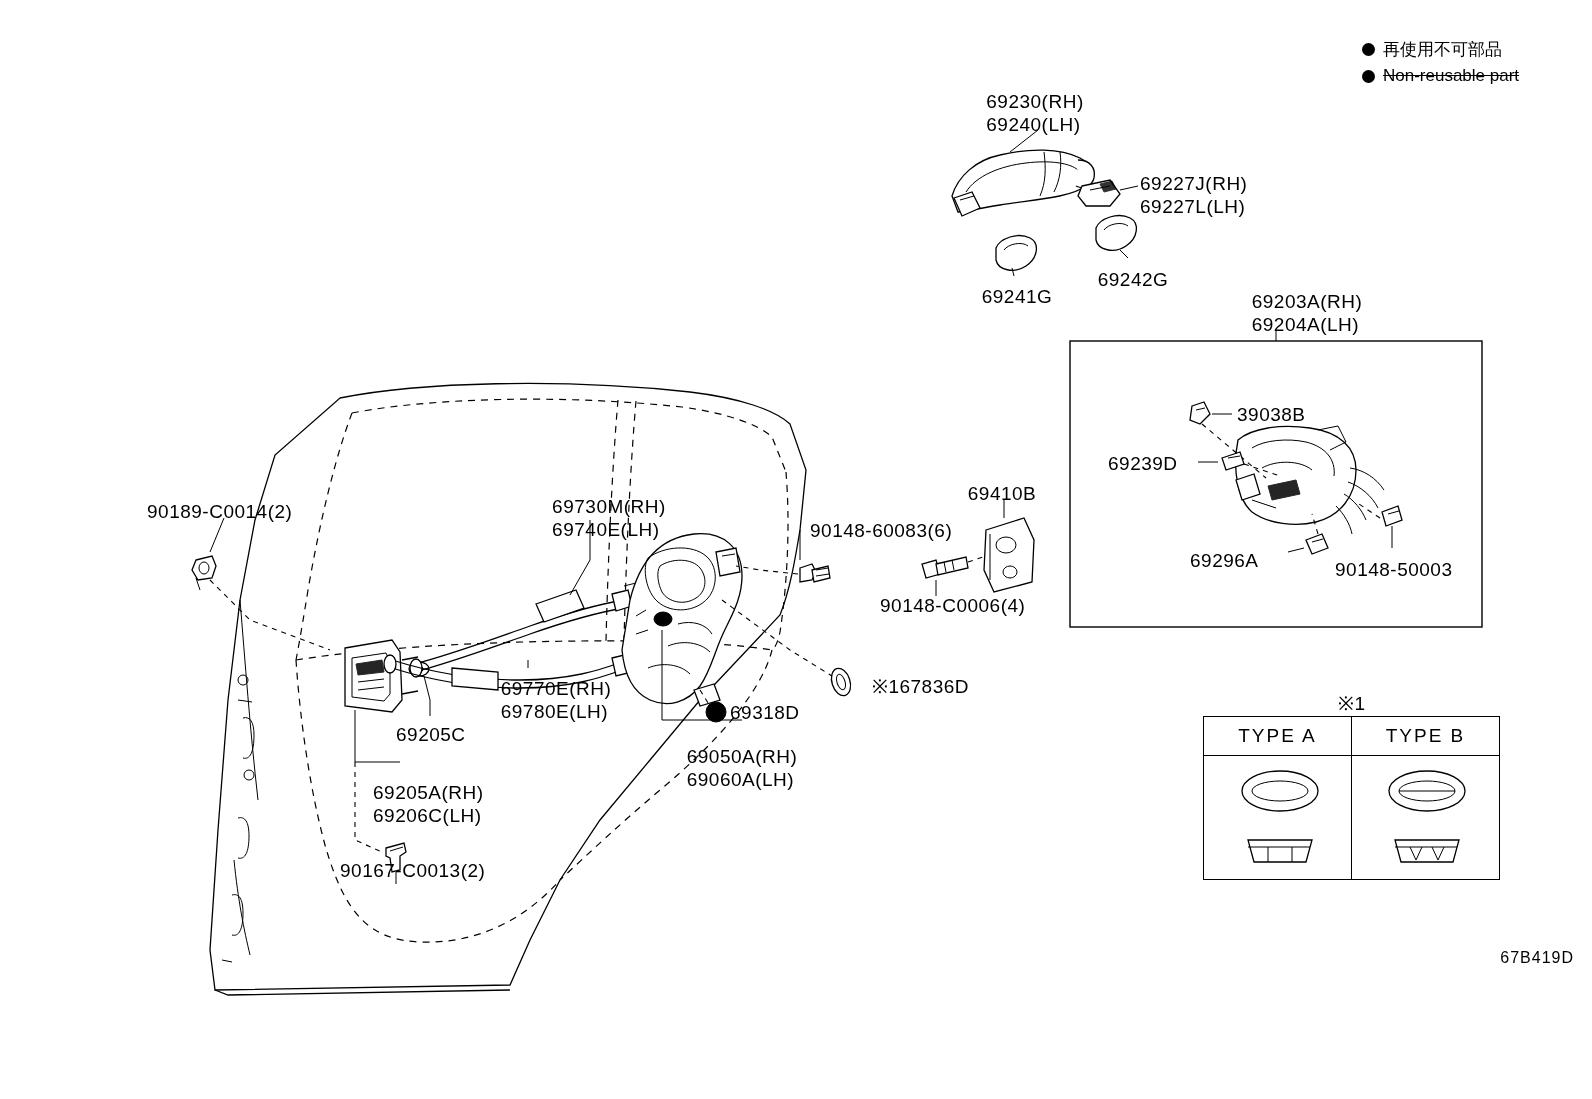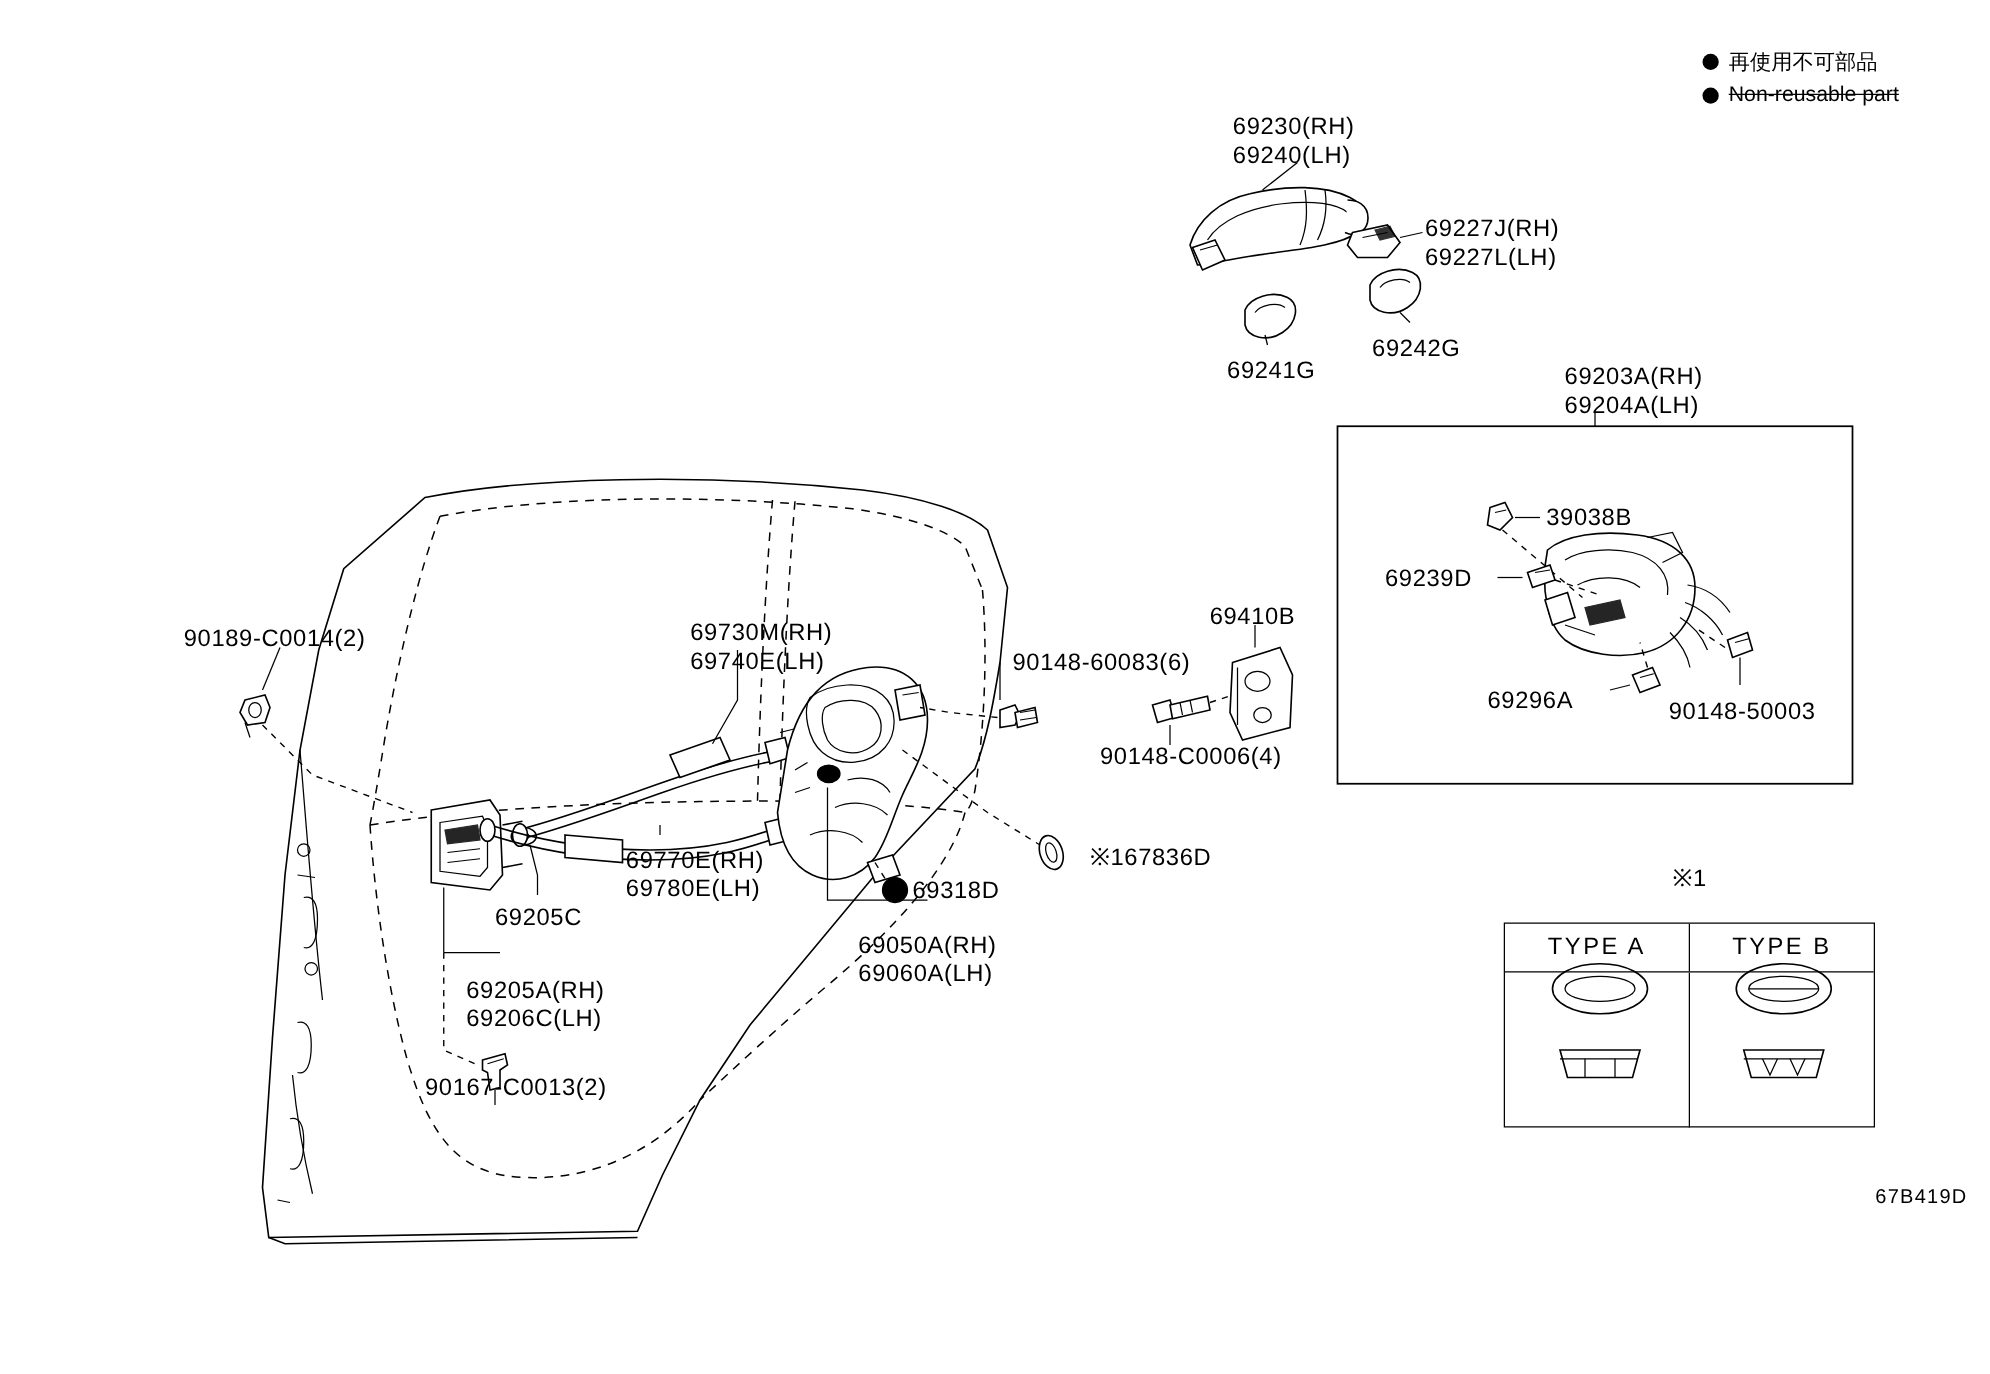--- a/index.html
+++ b/index.html
@@ -59,21 +59,20 @@
     position: absolute;
     right: 18px;
     bottom: 14px;
     font-size: 16px;
     letter-spacing: 1px;
   }
   .type-table {
     position: absolute;
     border: 1.4px solid #000;
     box-sizing: border-box;
-    margin-top: 22px;
   }
   .type-table .hdr {
     display: flex;
     height: 38px;
     border-bottom: 1.4px solid #000;
   }
   .type-table .hdr div {
     flex: 1;
     display: flex;
     align-items: center;

